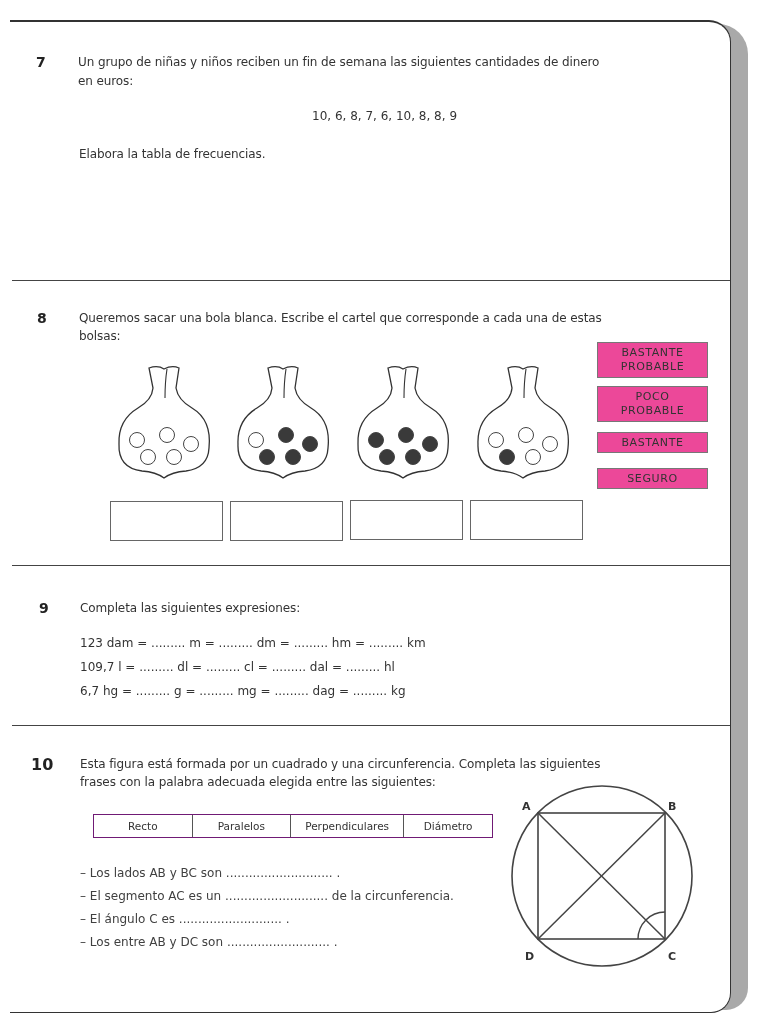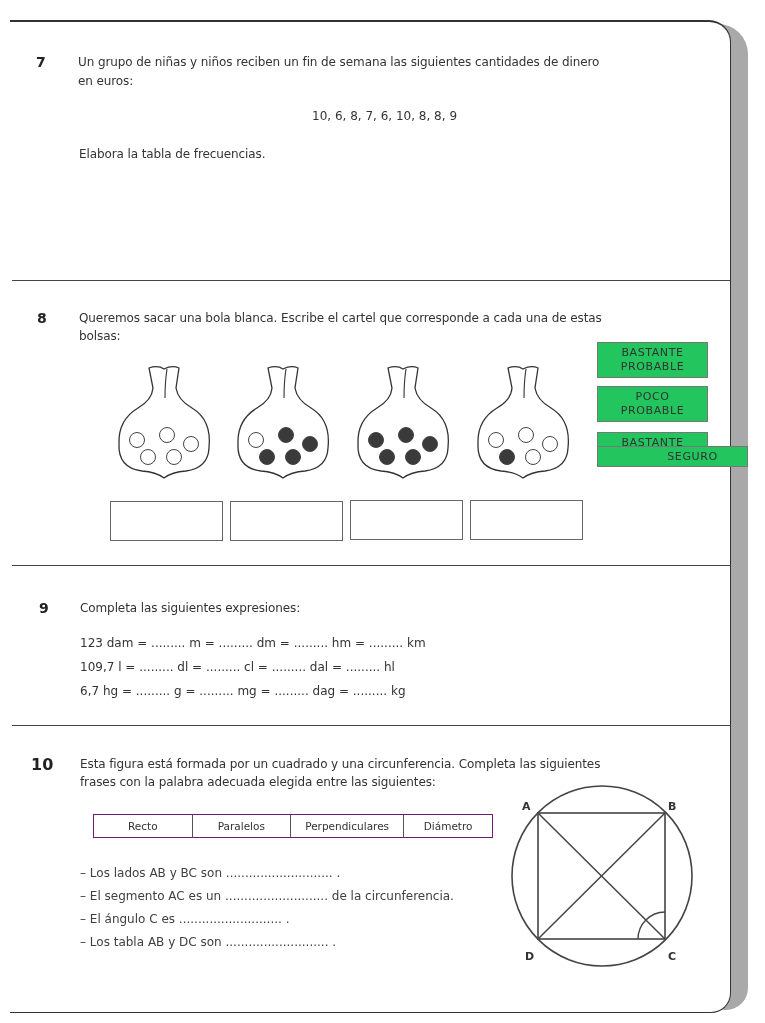--- a/index.html
+++ b/index.html
@@ -7,21 +7,21 @@
          font-family: "DejaVu Sans", sans-serif; color: #2a2a2a; }
   .page-shadow { position: absolute; left: 700px; top: 24px; width: 48px; height: 986px;
                  background: #a9a9a9; border-radius: 0 30px 22px 0; }
   .page { position: absolute; left: 10px; top: 20px; width: 720px; height: 990px;
           background: #fff; border-top: 2px solid #333; border-right: 1.5px solid #333;
           border-bottom: 1.5px solid #333; border-radius: 0 22px 20px 0; }
   .divider { position: absolute; left: 12px; width: 718px; height: 0; border-top: 1.3px solid #444; }
   .qnum { position: absolute; font-weight: bold; font-size: 14px; color: #222; }
   .qtext { position: absolute; font-size: 12px; line-height: 18px; color: #333; letter-spacing: -0.1px; }
   .center-data { position: absolute; font-size: 12px; color: #333; }
-  .card { position: absolute; border: 1px solid #777; background: #22c55e; font-size: 11px;
+  .card { position: absolute; border: 1px solid #777; background: #ec4899; font-size: 11px;
           text-align: center; letter-spacing: 0.6px; color: #333; line-height: 14px;
           display: flex; align-items: center; justify-content: center; flex-direction: column; }
   .answer-box { position: absolute; border: 1px solid #666; background: #fff; }
   .expr { position: absolute; font-size: 12px; color: #333; white-space: pre; }
   .word-table { position: absolute; left: 93px; top: 814px; width: 398px; height: 22px;
                 display: flex; border: 1px solid #701a75; }
   .word-cell { flex: 1; border-right: 1px solid #555; font-size: 10.5px; color: #333;
                display: flex; align-items: center; justify-content: center; }
   .word-cell:last-child { border-right: none; }
   .sentence { position: absolute; font-size: 12px; color: #404040; white-space: pre; }
@@ -51,21 +51,21 @@
   <span>BASTANTE</span>
   <span>PROBABLE</span>
 </div>
 <div class="card" style="left:597px;top:386px;width:109px;height:34px;">
   <span>POCO</span>
   <span>PROBABLE</span>
 </div>
 <div class="card" style="left:597px;top:432px;width:109px;height:19px;">
   <span>BASTANTE</span>
 </div>
-<div class="card" style="left:597px;top:446px;width:109px;height:19px;padding-left:40px;">
+<div class="card" style="left:597px;top:468px;width:109px;height:19px;">
   <span>SEGURO</span>
 </div>
 
 <svg id="bags-svg" style="left:0;top:0;" width="765" height="560">
     <g>
       <path d="M 149 368 Q 158 365 164 369 Q 172 365 179 368
       L 176 388 Q 178 400 192 408
       Q 212 420 209 448 Q 208 468 186 471
       Q 172 472 164 478 Q 156 472 142 471
       Q 118 468 119 444 Q 118 420 138 408
@@ -143,21 +143,21 @@
 <div class="word-table">
   <div class="word-cell">Recto</div>
   <div class="word-cell">Paralelos</div>
   <div class="word-cell" style="flex:1.15;">Perpendiculares</div>
   <div class="word-cell" style="flex:0.9;">Diámetro</div>
 </div>
 
 <div class="sentence" style="left:80px;top:866px;">– Los lados AB y BC son ............................ .</div>
 <div class="sentence" style="left:80px;top:889px;">– El segmento AC es un ........................... de la circunferencia.</div>
 <div class="sentence" style="left:80px;top:912px;">– El ángulo C es ........................... .</div>
-<div class="sentence" style="left:80px;top:935px;">– Los tabla AB y DC son ........................... .</div>
+<div class="sentence" style="left:80px;top:935px;">– Los entre AB y DC son ........................... .</div>
 
 <svg style="left:500px;top:790px;" width="200" height="190">
   <circle cx="102" cy="86" r="90" fill="none" stroke="#444" stroke-width="1.6"></circle>
   <rect x="38" y="23" width="127" height="126" fill="none" stroke="#444" stroke-width="1.6"></rect>
   <line x1="38" y1="23" x2="165" y2="149" stroke="#444" stroke-width="1.5"></line>
   <line x1="165" y1="23" x2="38" y2="149" stroke="#444" stroke-width="1.5"></line>
   <path d="M 138 149 A 27 27 0 0 1 165 122" fill="none" stroke="#444" stroke-width="1.4"></path>
 </svg>
 <div class="fig-label" style="left:522px;top:800px;">A</div>
 <div class="fig-label" style="left:668px;top:800px;">B</div>

